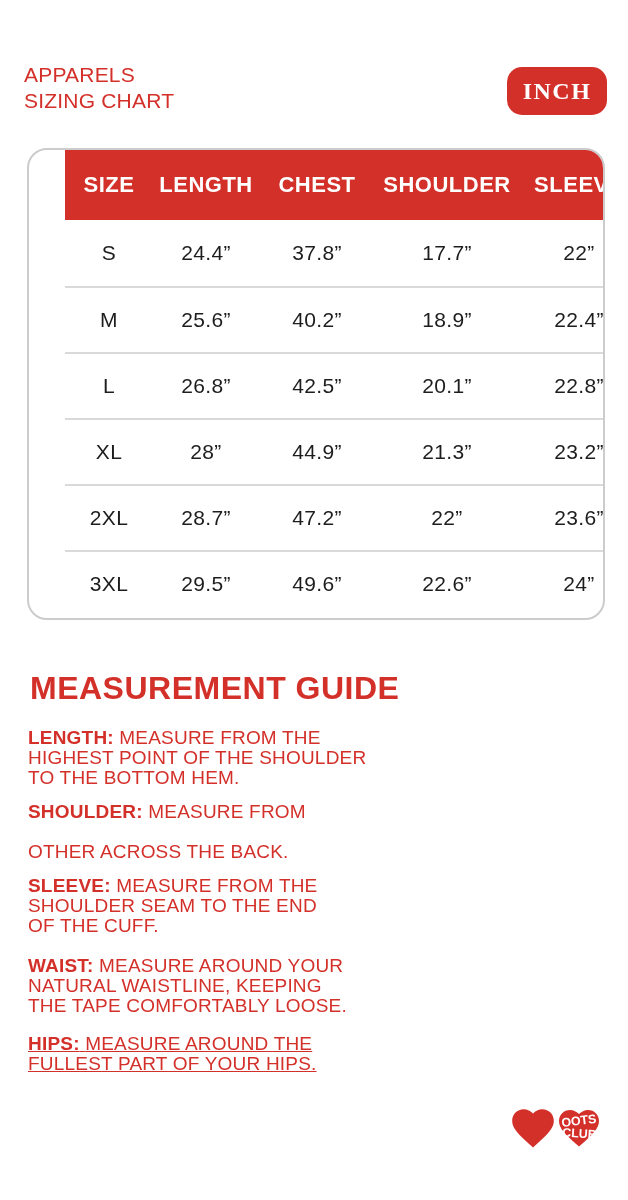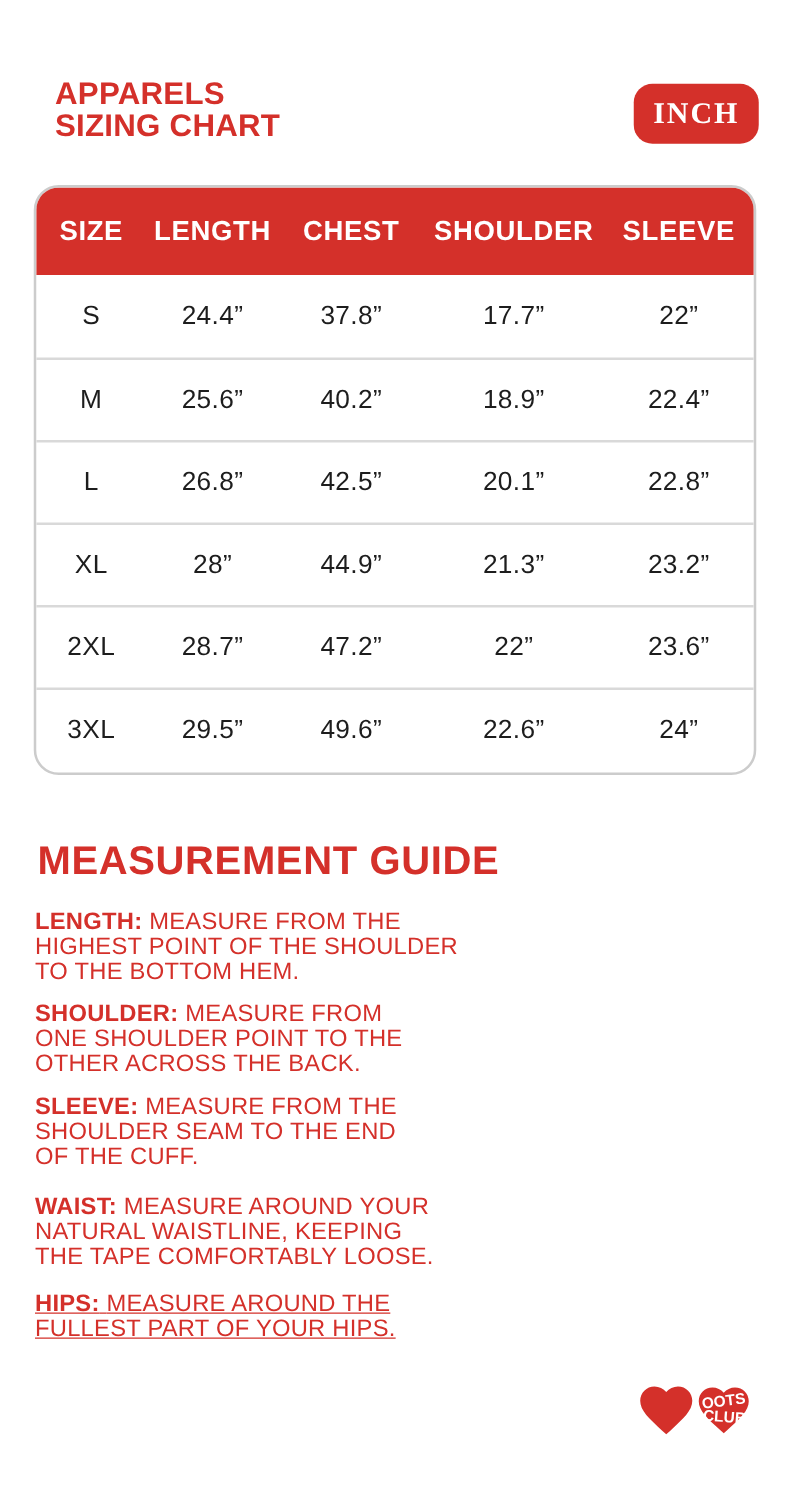--- a/index.html
+++ b/index.html
@@ -3,38 +3,38 @@
 <meta charset="utf-8">
 <style>
   html,body{margin:0;padding:0;background:#ffffff;}
   body{
     width:628px;height:1200px;position:relative;overflow:hidden;
     font-family:"Liberation Sans", sans-serif;
     -webkit-font-smoothing:antialiased;
   }
   
   .page-title{
-    position:absolute;left:44px;top:62px;margin:0;
-    font-size:25px;line-height:26px;font-weight:bold;
+    position:absolute;left:24px;top:62px;margin:0;
+    font-size:21px;line-height:26px;font-weight:normal;
     letter-spacing:0.2px;color:var(--red);
   }
   .page-title span{display:block;}
   .unit-badge{
     position:absolute;top:67px;right:21px;width:100px;height:48px;
     background:var(--red);border-radius:15px;
     display:flex;align-items:center;justify-content:center;
   }
   .unit-badge span{
     color:#fff;font-weight:bold;font-size:24px;letter-spacing:1.5px;font-family:Liberation Serif, serif;
   }
   
   .size-table{
     position:absolute;left:27px;top:148px;width:578px;height:472px;
     border:2px solid var(--border);border-radius:20px;overflow:hidden;
-    box-sizing:border-box;background:#fff;
+    box-sizing:border-box;background:#fff;padding-left:36px;
   }
   .thead{
     height:70px;background:var(--red);
     display:flex;align-items:center;
   }
   .trow{
     height:66px;display:flex;align-items:center;box-sizing:border-box;
   }
   .trow.sep{border-top:2px solid var(--separator);}
   .cell{
@@ -133,21 +133,21 @@
         <div class="cell bcell col-3">22.6”</div>
         <div class="cell bcell col-4">24”</div>
       </div>
     </div>
 </div>
 
 <div class="guide">
   <h2 class="guide-heading">MEASUREMENT GUIDE</h2>
   <div>
       <p class="guide-item"><b>LENGTH:</b> <span>MEASURE FROM THE</span><br> <span>HIGHEST POINT OF THE SHOULDER</span><br> <span>TO THE BOTTOM HEM.</span></p>
-      <p class="guide-item"><b>SHOULDER:</b> <span>MEASURE FROM</span><br> <span>ONE SHOULDER POINT TO THE</span><br> <span>OTHER ACROSS THE BACK.</span></p>
+      <p class="guide-item"><b>SHOULDER:</b> <span>MEASURE FROM</span><br> <br> <span>OTHER ACROSS THE BACK.</span></p>
       <p class="guide-item"><b>SLEEVE:</b> <span>MEASURE FROM THE</span><br> <span>SHOULDER SEAM TO THE END</span><br> <span>OF THE CUFF.</span></p>
       <p class="guide-item"><b>WAIST:</b> <span>MEASURE AROUND YOUR</span><br> <span>NATURAL WAISTLINE, KEEPING</span><br> <span>THE TAPE COMFORTABLY LOOSE.</span></p>
       <p class="guide-item"><b>HIPS:</b> <span>MEASURE AROUND THE</span><br> <span>FULLEST PART OF YOUR HIPS.</span></p>
     </div>
 </div>
 
 <div class="brand-logo">
   <span>
     <svg width="50" height="46" viewBox="0 0 24 21">
       <path class="heart-fill" d="M12 20.3 L10.55 19 C5.4 14.33 2 11.25 2 7.47 C2 4.39 4.42 1.97 7.5 1.97 C9.24 1.97 10.91 2.78 12 4.06 C13.09 2.78 14.76 1.97 16.5 1.97 C19.58 1.97 22 4.39 22 7.47 C22 11.25 18.6 14.33 13.45 19 L12 20.3 Z" fill="#d4302a"></path>

